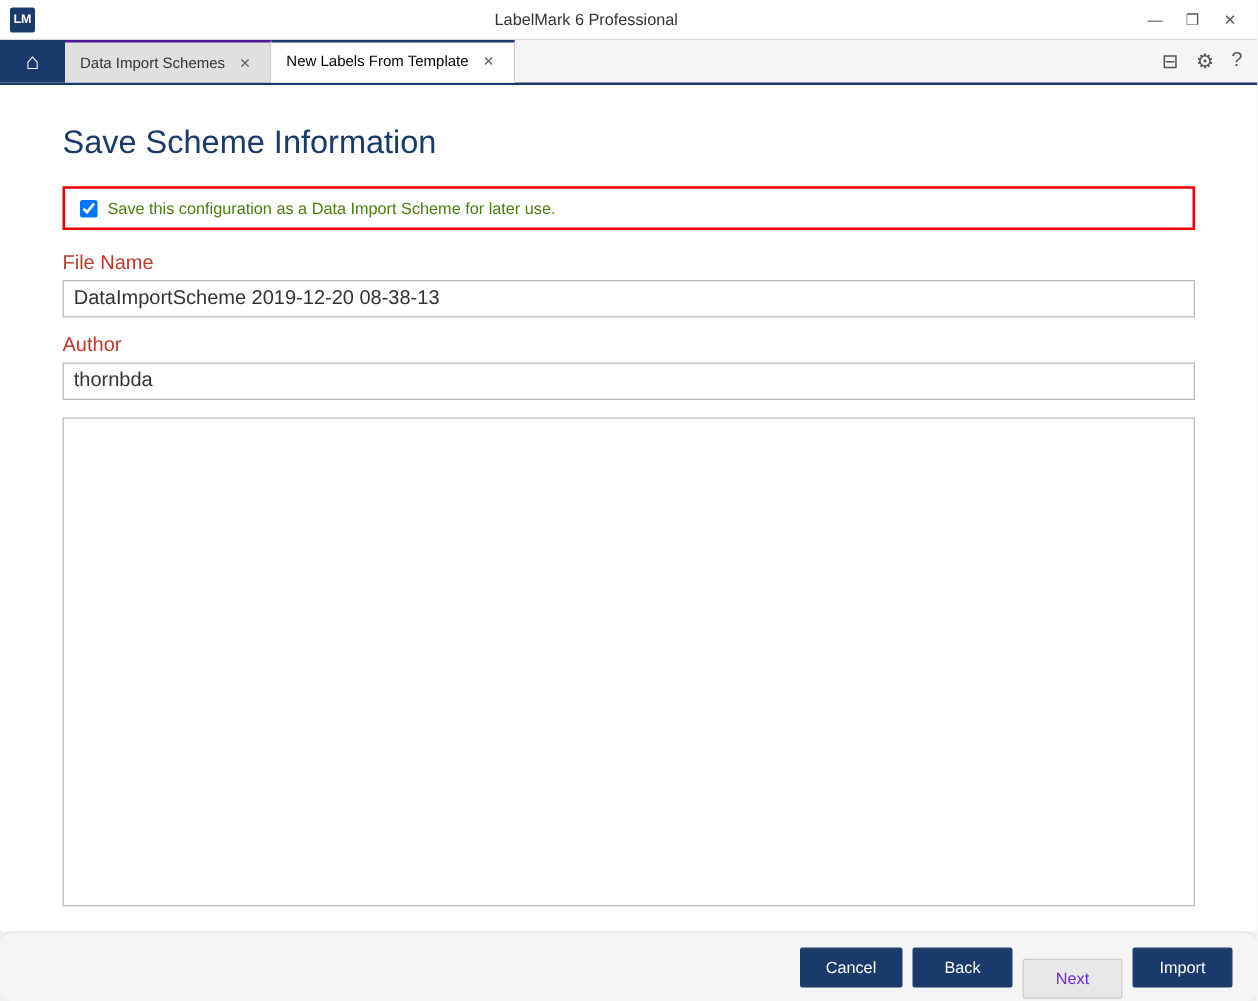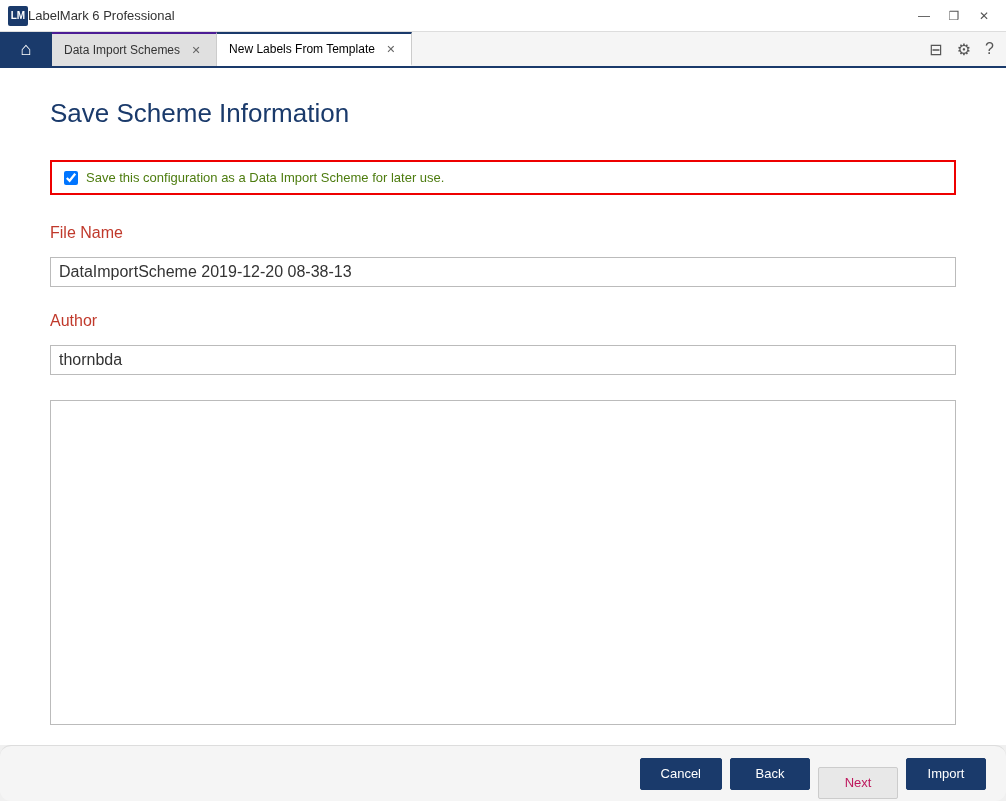--- a/index.html
+++ b/index.html
@@ -22,21 +22,21 @@
       color: #fff;
       font-size: 10px;
       font-weight: bold;
       width: 20px;
       height: 20px;
       display: flex;
       align-items: center;
       justify-content: center;
       border-radius: 2px;
     }
-    .title-bar-title { font-size: 13px; color: #333; flex: 1; }
+    .title-bar-title { font-size: 13px; color: #333; flex: 1; text-align: center; }
     .title-bar-controls { display: flex; gap: 2px; }
     .title-bar-btn {
       width: 28px;
       height: 20px;
       background: transparent;
       border: none;
       cursor: pointer;
       display: flex;
       align-items: center;
       justify-content: center;
@@ -113,21 +113,20 @@
     }
 
     
     .main-content {
       flex: 1;
       background: #fff;
       padding: 30px 50px 20px 50px;
       display: flex;
       flex-direction: column;
       overflow: hidden;
-      gap: 11px;
     }
 
     .page-title {
       font-size: 26px;
       font-weight: 300;
       color: #1a3a6b;
       margin-bottom: 20px;
     }
 
     .save-scheme-checkbox-wrapper {
@@ -203,21 +202,21 @@
       border: 1px solid #999;
       border-radius: 2px;
     }
     .footer-btn.primary {
       background: #1a3a6b;
       color: #fff;
       border-color: #1a3a6b;
     }
     .footer-btn.disabled {
       background: #e8e8e8;
-      color: #be185d;
+      color: #6d28d9;
       border-color: #ccc;
       cursor: not-allowed;
       margin-top: 18px;
     }
   </style>
 </head>
 <body>
 
 <div class="title-bar">
   <div class="title-bar-left">

